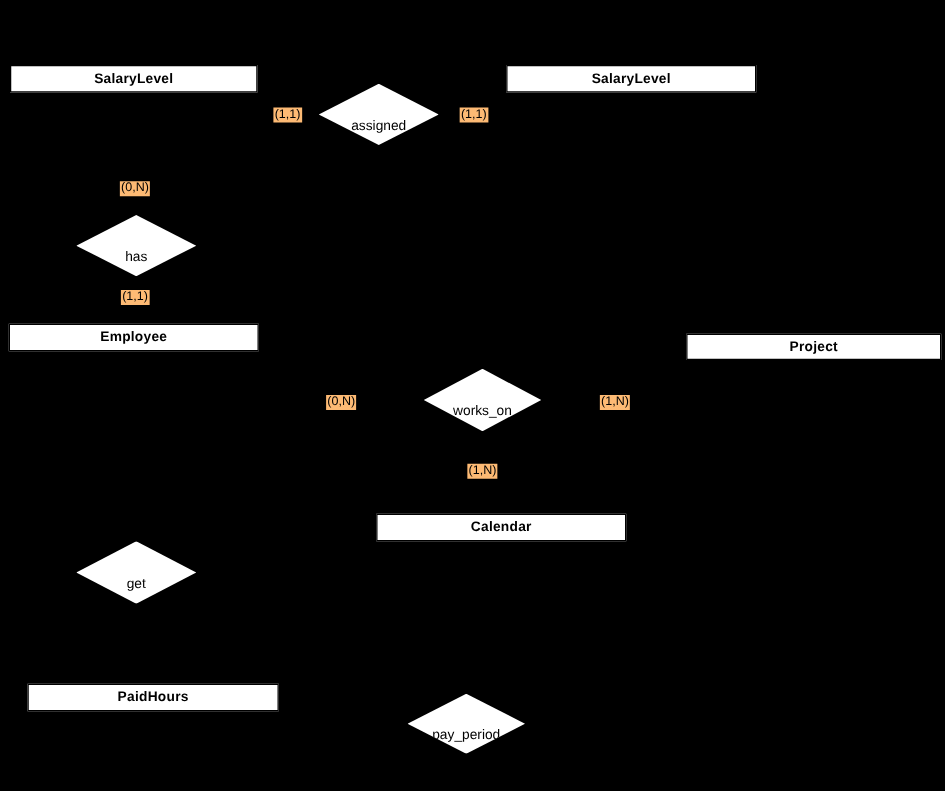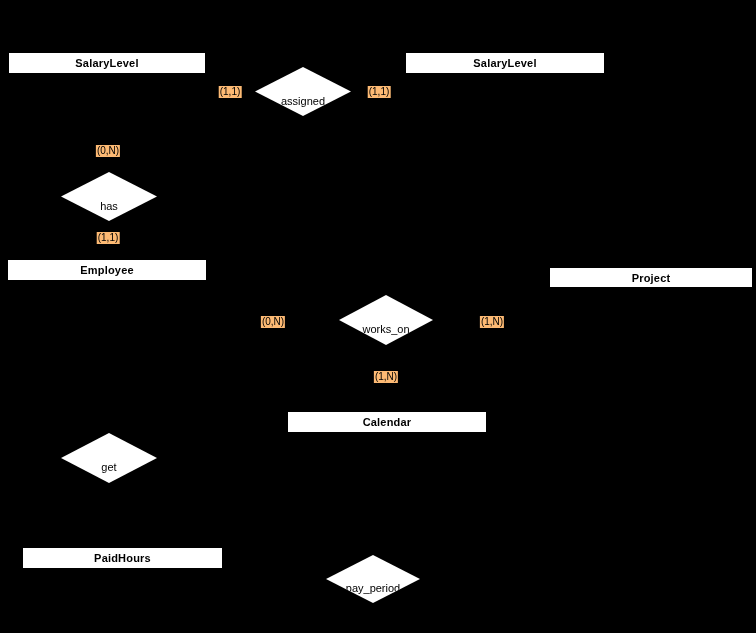--- a/index.html
+++ b/index.html
@@ -26,21 +26,21 @@
     display: flex;
     align-items: center;
     justify-content: center;
     box-sizing: border-box;
     letter-spacing: 0.2px;
   }
   #ent-salarylevel { left: 8px;   top: 52px;  width: 198px; height: 22px; }
   #ent-hourlyrate  { left: 405px; top: 52px;  width: 200px; height: 22px; }
   #ent-employee    { left: 7px;   top: 259px; width: 200px; height: 22px; }
   #ent-project     { left: 549px; top: 267px; width: 204px; height: 21px; }
-  #ent-calendar    { left: 287px; top: 411px; width: 200px; height: 22px; }
+  #ent-calendar    { left: 301px; top: 411px; width: 200px; height: 22px; }
   #ent-paidhours   { left: 22px;   top: 547px; width: 201px; height: 22px; }
 
   
   .diamond {
     position: absolute;
     background: #ffffff;
     clip-path: polygon(50% 0, 100% 50%, 50% 100%, 0 50%);
     display: flex;
     align-items: center;
     justify-content: center;

